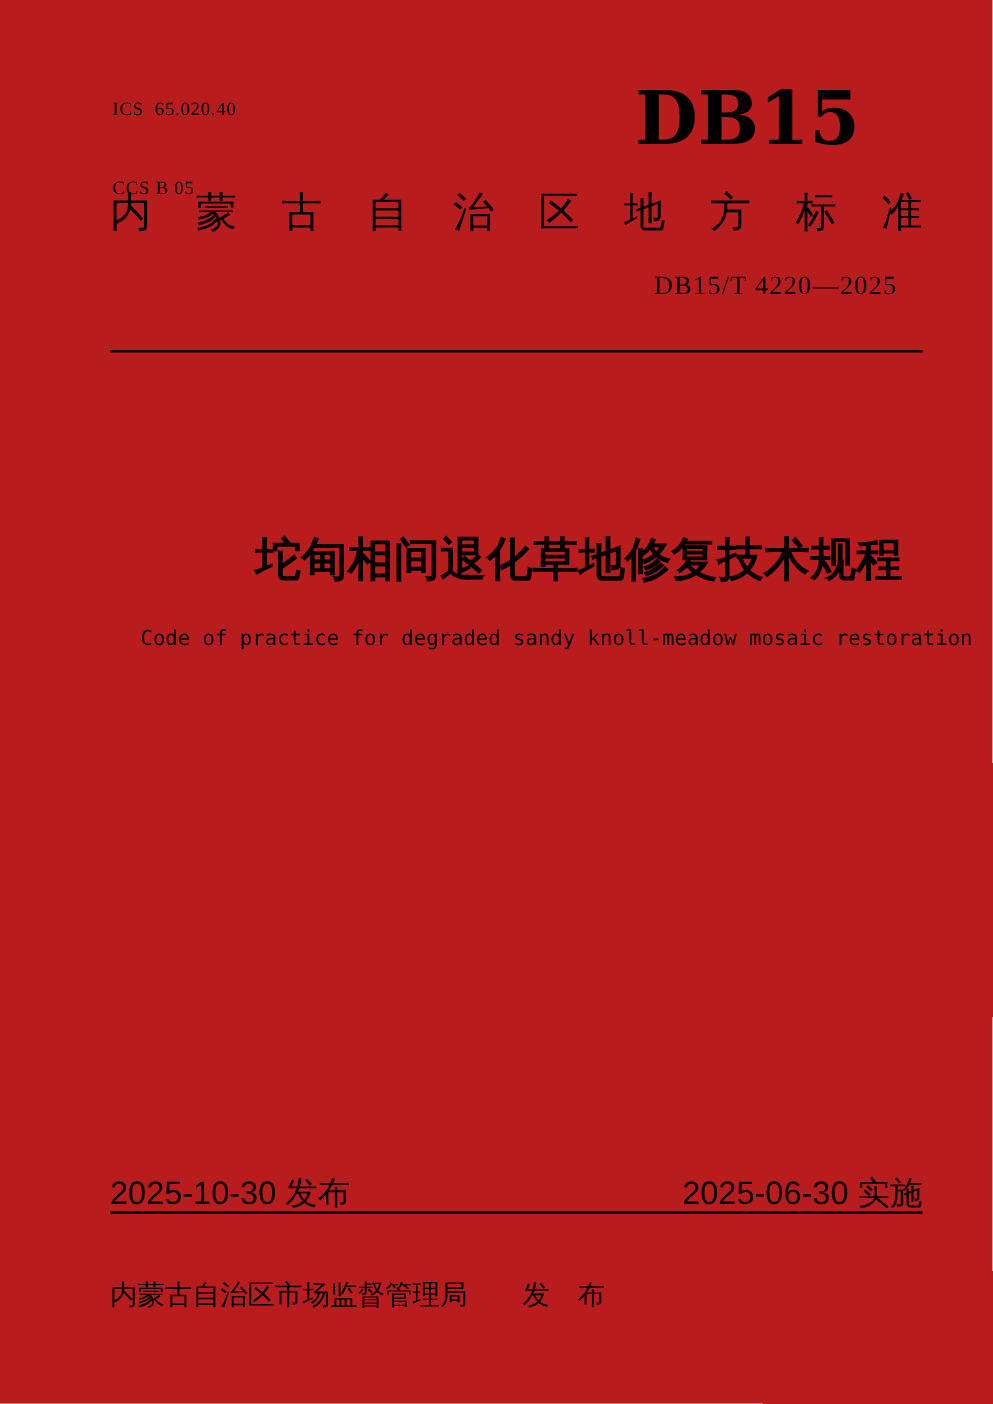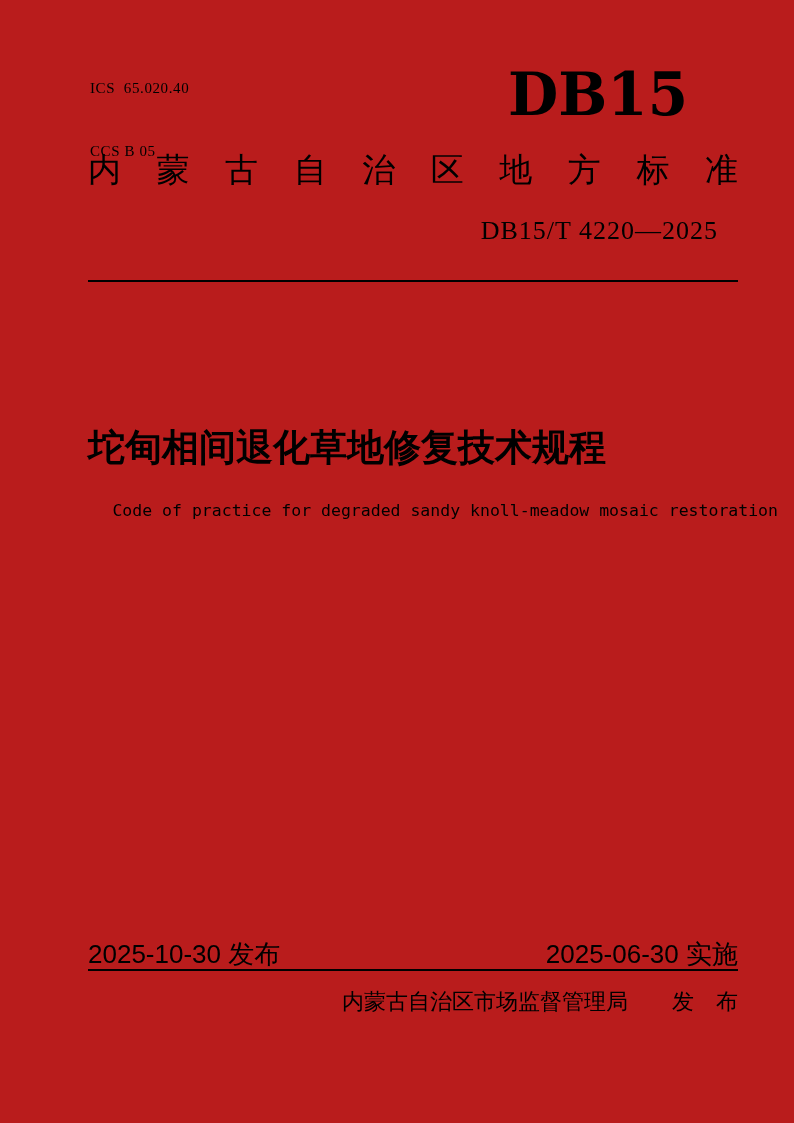--- a/index.html
+++ b/index.html
@@ -54,41 +54,41 @@
     font-size: 33px;
     line-height: 40px;
     font-weight: normal;
   }
 
   .std-number {
     position: absolute;
     top: 216px;
     right: 76px;
     font-family: "Liberation Serif", serif;
-    font-size: 26px;
+    font-size: 21px;
     letter-spacing: 1px;
     white-space: pre;
   }
 
   .rule {
     position: absolute;
     left: 88px;
     width: 650px;
     height: 2px;
     background: #000000;
   }
   .rule-top { top: 280px; }
   .rule-bottom { top: 969px; }
 
   .doc-title-zh {
     position: absolute;
-    left: 88px;
+    left: 72px;
     top: 426px;
     width: 650px;
-    text-align: left;
+    text-align: right;
     font-size: 37px;
     line-height: 44px;
     font-weight: bold;
     letter-spacing: 0px;
     white-space: nowrap;
   }
 
   .doc-title-en {
     position: absolute;
     left: 48px;
@@ -109,23 +109,23 @@
     display: flex;
     justify-content: space-between;
     font-size: 26px;
     line-height: 26px;
     white-space: pre;
   }
 
   .publisher-row {
     position: absolute;
     left: 88px;
-    top: 988px;
+    top: 1022px;
     width: 650px;
-    text-align: right;
+    text-align: left;
     font-size: 22px;
     line-height: 28px;
     white-space: pre;
   }
 </style>
 </head>
 <body>
 
 <div class="page">
 

